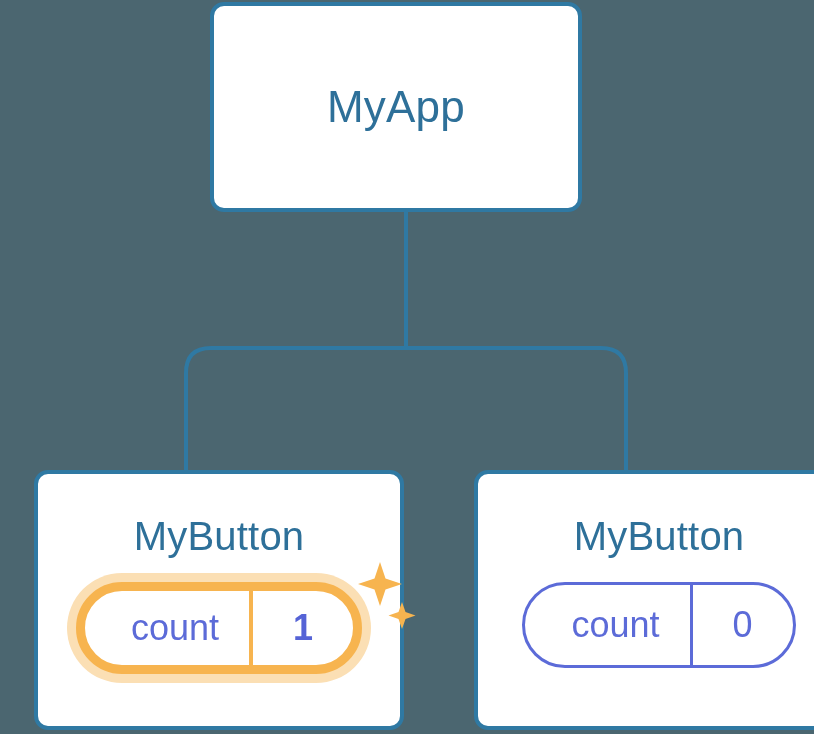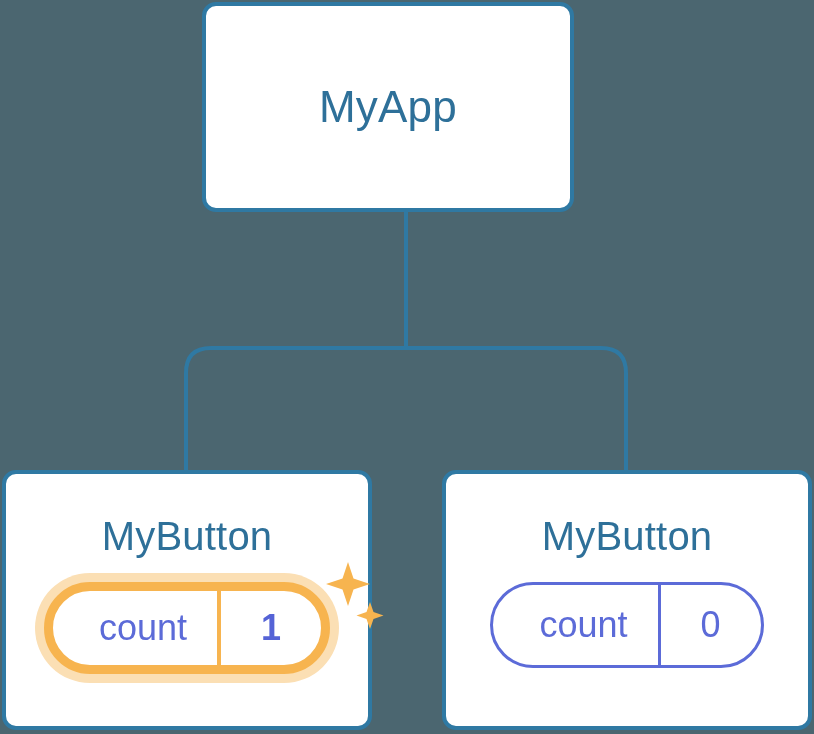--- a/index.html
+++ b/index.html
@@ -33,37 +33,38 @@
   
   .card {
     position: absolute;
     background: #ffffff;
     border: 4px solid #2f79a3;
     border-radius: 14px;
     box-sizing: border-box;
   }
 
   .card-root {
-    left: 202px;
+    left: 210px;
     top: 2px;
     width: 372px;
     height: 210px;
     display: flex;
     align-items: center;
     justify-content: center;
   }
 
   .card-child {
     top: 470px;
     height: 260px;
     display: flex;
     flex-direction: column;
     align-items: center;
     justify-content: flex-start;
     padding-top: 42px;
+    margin-left: 32px;
   }
 
   .card-child-left {
     left: 2px;
     width: 370px;
   }
 
   .card-child-right {
     left: 442px;
     width: 370px;

